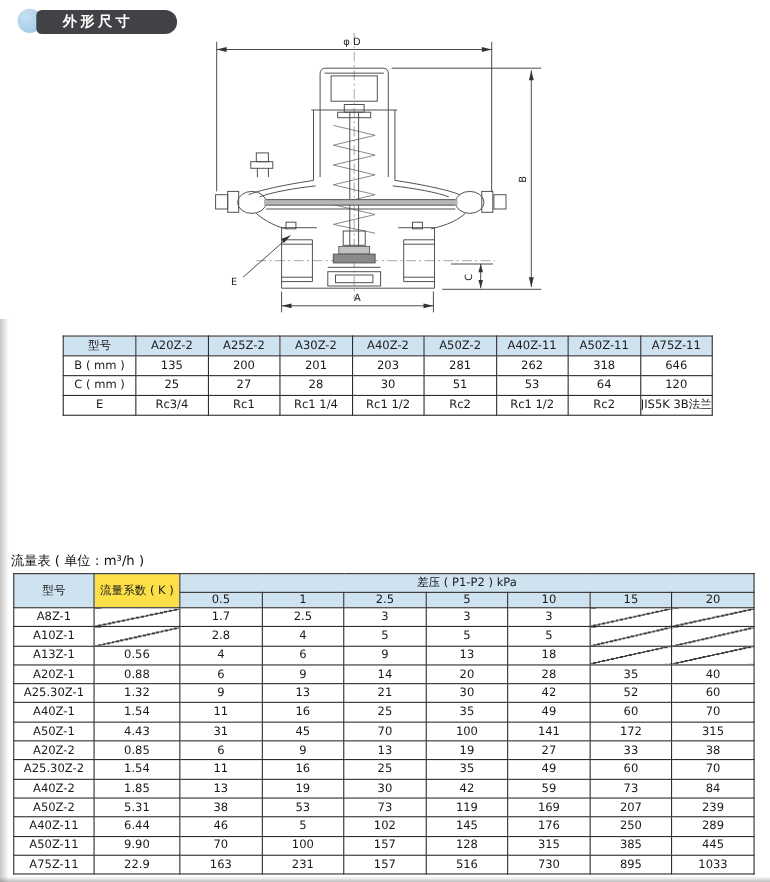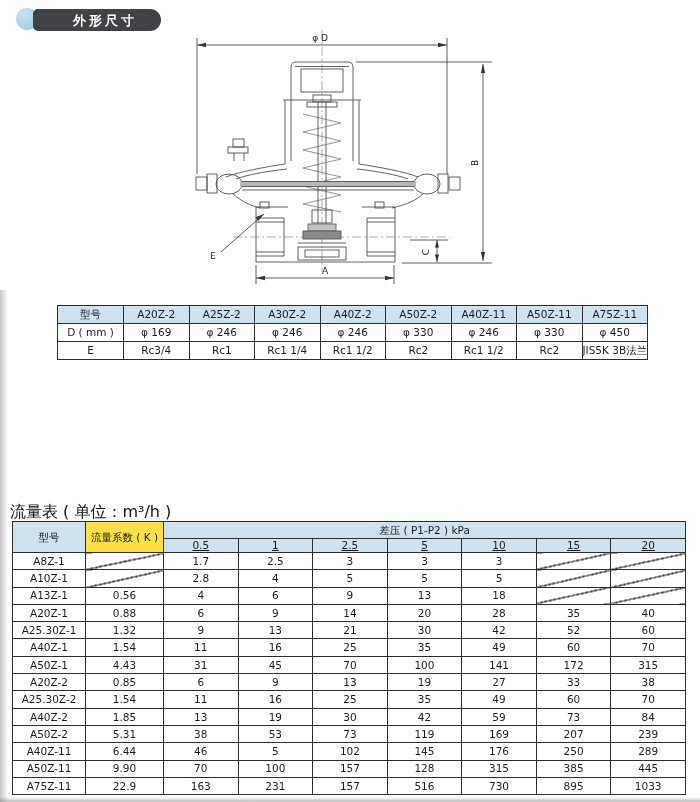--- a/index.html
+++ b/index.html
@@ -10,34 +10,34 @@
              background:linear-gradient(to right,rgba(90,90,90,.35),rgba(255,255,255,0));}
   .edge-bottom{position:absolute;left:0;bottom:0;width:100%;height:5px;
              background:linear-gradient(to top,rgba(90,90,90,.4),rgba(255,255,255,0));}
   
   .banner{position:absolute;left:16px;top:7px;height:24px;}
   .banner-circle{position:absolute;left:0;top:1px;width:22px;height:22px;border-radius:50%;
                  background:radial-gradient(circle at 35% 30%,#c6e0f2,#9cc6e6);}
   .banner-pill{position:absolute;left:17px;top:2px;width:128px;height:22px;
                border-radius:5px 11px 11px 5px;display:flex;align-items:center;}
   .banner-pill span{color:#fff;font-size:13px;font-weight:bold;letter-spacing:3px;
-                    padding-left:40px;line-height:1;}
+                    padding-left:24px;line-height:1;}
   
   table{border-collapse:collapse;table-layout:fixed;padding-left:12px;}
   .dim-table{position:absolute;left:57px;top:305px;width:591px;font-size:10.5px;}
   .dim-table th,.dim-table td{border:1px solid #2d2d2d;height:17px;text-align:center;
       vertical-align:middle;padding:0;font-weight:normal;line-height:1;overflow:hidden;white-space:nowrap;}
   .dim-table{border:1.5px solid #1d1d1d;}
-  .flow-title{position:absolute;left:10px;top:502px;font-size:16px;color:#111;}
+  .flow-title{position:absolute;left:10px;top:502px;font-size:12px;color:#111;}
   .flow-table{position:absolute;left:12px;top:521px;width:674px;font-size:10.5px;}
   .flow-table th,.flow-table td{border:1px solid #2d2d2d;text-align:center;vertical-align:middle;
       padding:0;font-weight:normal;line-height:1;overflow:hidden;white-space:nowrap;}
   .flow-table{border:1.5px solid #1d1d1d;}
   .flow-table thead tr.r1 th{height:16px;}
-  .flow-table thead tr.r2 th{height:13px;text-decoration:underline;}
+  .flow-table thead tr.r2 th{height:13px;}
   .flow-table tbody td{height:16.3px;}
   .diag{background:linear-gradient(to bottom right,
         transparent calc(50% - 0.7px),#3a3a3a calc(50% - 0.7px),
         #3a3a3a calc(50% + 0.7px),transparent calc(50% + 0.7px));}
   
   .diagram{position:absolute;left:0;top:0;}
   .diagram text{font-family:"DejaVu Sans","Liberation Sans",sans-serif;font-size:9px;fill:#222;}
 </style>
 </head>
 <body>
@@ -186,29 +186,40 @@
         <th>A30Z-2</th>
         <th>A40Z-2</th>
         <th>A50Z-2</th>
         <th>A40Z-11</th>
         <th>A50Z-11</th>
         <th>A75Z-11</th>
       </tr>
     </thead>
     <tbody>
         <tr>
-          <td>D ( mm )</td>
-          <td>φ 169</td>
-          <td>φ 246</td>
-          <td>φ 246</td>
-          <td>φ 246</td>
-          <td>φ 330</td>
-          <td>φ 246</td>
-          <td>φ 330</td>
-          <td>φ 450</td>
+          <td>B ( mm )</td>
+          <td>135</td>
+          <td>200</td>
+          <td>201</td>
+          <td>203</td>
+          <td>281</td>
+          <td>262</td>
+          <td>318</td>
+          <td>646</td>
+        </tr>
+        <tr>
+          <td>C ( mm )</td>
+          <td>25</td>
+          <td>27</td>
+          <td>28</td>
+          <td>30</td>
+          <td>51</td>
+          <td>53</td>
+          <td>64</td>
+          <td>120</td>
         </tr>
         <tr>
           <td>E</td>
           <td>Rc3/4</td>
           <td>Rc1</td>
           <td>Rc1 1/4</td>
           <td>Rc1 1/2</td>
           <td>Rc2</td>
           <td>Rc1 1/2</td>
           <td>Rc2</td>

